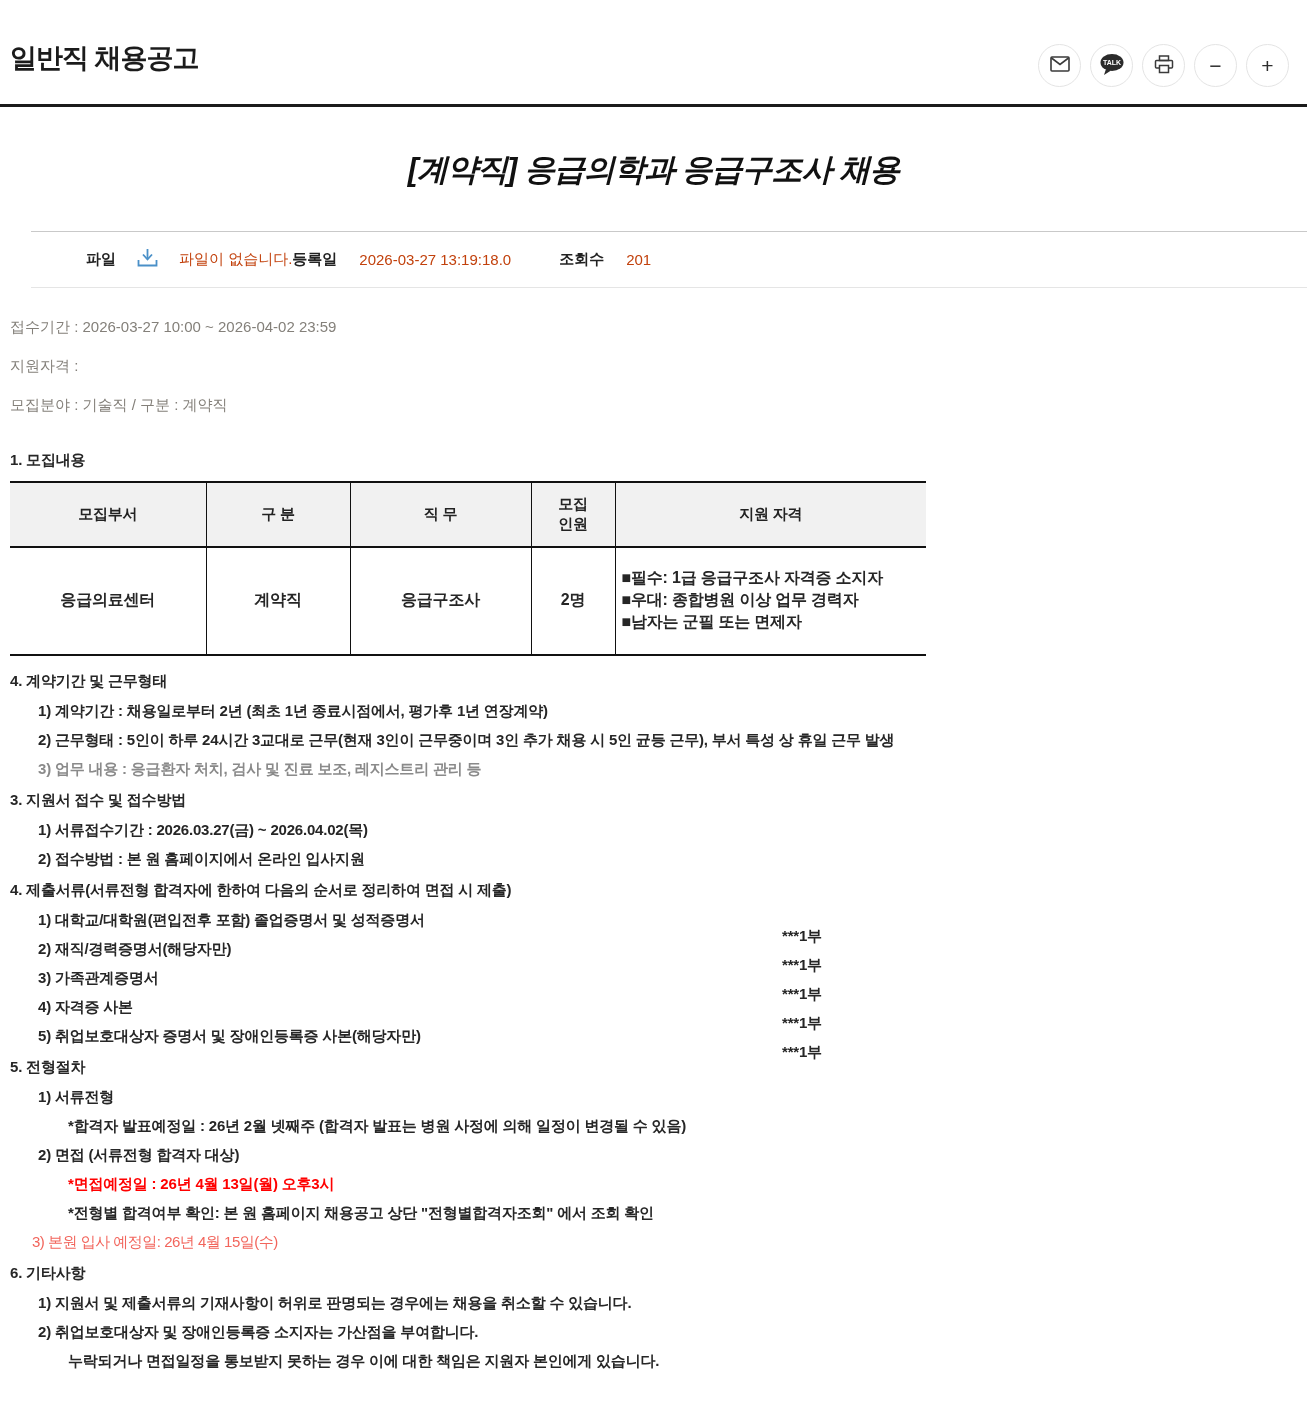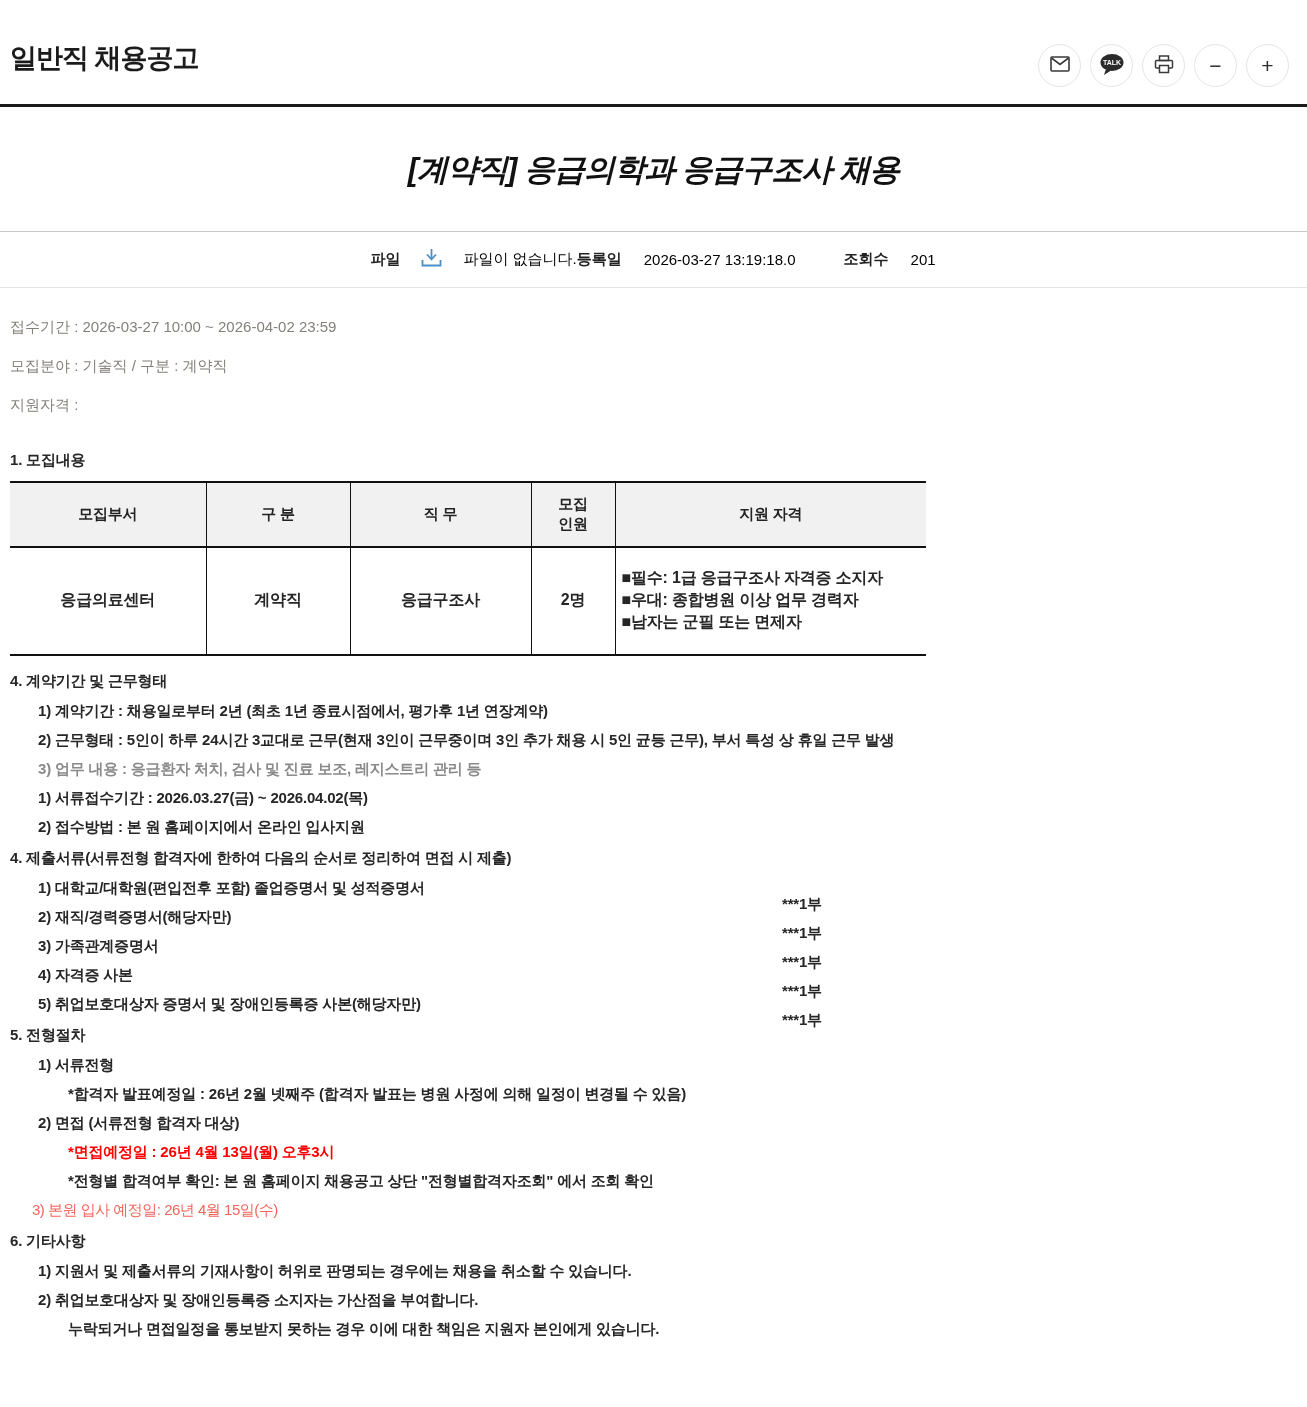--- a/index.html
+++ b/index.html
@@ -11,26 +11,26 @@
   .page-title { font-size:27px; font-weight:800; color:#1b1b1b; letter-spacing:-1px; }
   .toolbar { position:absolute; right:18px; top:44px; display:flex; gap:9px; }
   .tool-btn { width:43px; height:43px; border-radius:50%; border:1px solid #e4e4e4; background:#fff;
               display:flex; align-items:center; justify-content:center; cursor:pointer; color:#2e2e2e; }
   .glyph { font-size:21px; line-height:1; color:#2e2e2e; }
 
   
   .post-title { text-align:center; font-size:31px; font-weight:800; color:#111; margin:42px 0 40px; letter-spacing:-1px;font-style:italic; }
 
   
-  .file-bar { display:flex; align-items:center; justify-content:center;
-              border-top:1px solid #c9c9c9; border-bottom:1px solid #e5e5e5; padding:15px 10px; }
+  .file-bar { display:flex; align-items:center; justify-content:flex-start;
+              border-top:1px solid #c9c9c9; border-bottom:1px solid #e5e5e5; padding:15px 10px;margin-left:31px; }
   .file-left { display:flex; align-items:center; gap:20px; padding-left:45px; }
   .file-right { display:flex; align-items:center; padding-right:46px; }
   .lbl { font-weight:bold; font-size:15px; color:#222; }
-  .muted-val { color:#000000; font-size:15px; }
+  .muted-val { color:#c2410c; font-size:15px; }
   .file-right .muted-val { margin-left:22px; }
   .file-right .views-lbl { margin-left:48px; }
 
   
   .summary { padding:30px 10px 2px; color:#84807a; font-size:15px; }
   .summary p { margin:0 0 20px; }
 
   
   .doc { padding:2px 10px 0; font-size:15px; color:#262626; font-weight:bold; letter-spacing:-0.2px; }
   .sec { margin-bottom:6px; }
@@ -113,22 +113,22 @@
   <div class="file-right">
     <span class="lbl">등록일</span>
     <span class="muted-val">2026-03-27 13:19:18.0</span>
     <span class="lbl views-lbl">조회수</span>
     <span class="muted-val">201</span>
   </div>
 </div>
 
 <div class="summary">
   <p>접수기간 : 2026-03-27 10:00 ~ 2026-04-02 23:59</p>
+  <p>지원자격 :</p>
   <p>모집분야 : 기술직 / 구분 : 계약직</p>
-  <p>지원자격 :</p>
 </div>
 
 <div class="doc">
 
   <div class="sec">
     <p class="sec-title">1. 모집내용</p>
     <table class="recruit-table">
       <colgroup>
           <col style="width:196px">
           <col style="width:144px">
@@ -163,20 +163,21 @@
   </div>
 
   <div class="sec">
     <p class="sec-title">4. 계약기간 및 근무형태</p>
     <p class="line">1) 계약기간 :  채용일로부터 2년 (최초 1년 종료시점에서, 평가후 1년 연장계약)</p>
     <p class="line">2) 근무형태 : 5인이 하루 24시간 3교대로 근무(현재 3인이 근무중이며 3인 추가 채용 시 5인 균등 근무), 부서 특성 상 휴일 근무 발생</p>
     <p class="line muted">3) 업무 내용 : 응급환자 처치, 검사 및 진료 보조, 레지스트리 관리 등</p>
   </div>
 
   <div class="sec">
+    <p class="sec-title">3. 지원서 접수 및 접수방법</p>
     <p class="line">1) 서류접수기간 :  2026.03.27(금) ~ 2026.04.02(목)</p>
     <p class="line">2) 접수방법 : 본 원 홈페이지에서 온라인 입사지원</p>
   </div>
 
   <div class="sec">
     <p class="sec-title">4. 제출서류(서류전형 합격자에 한하여 다음의 순서로 정리하여 면접 시 제출)</p>
     <div class="doc-item">
       <span>1) 대학교/대학원(편입전후 포함) 졸업증명서 및 성적증명서</span>
       <span class="copies">***1부</span>
     </div>

